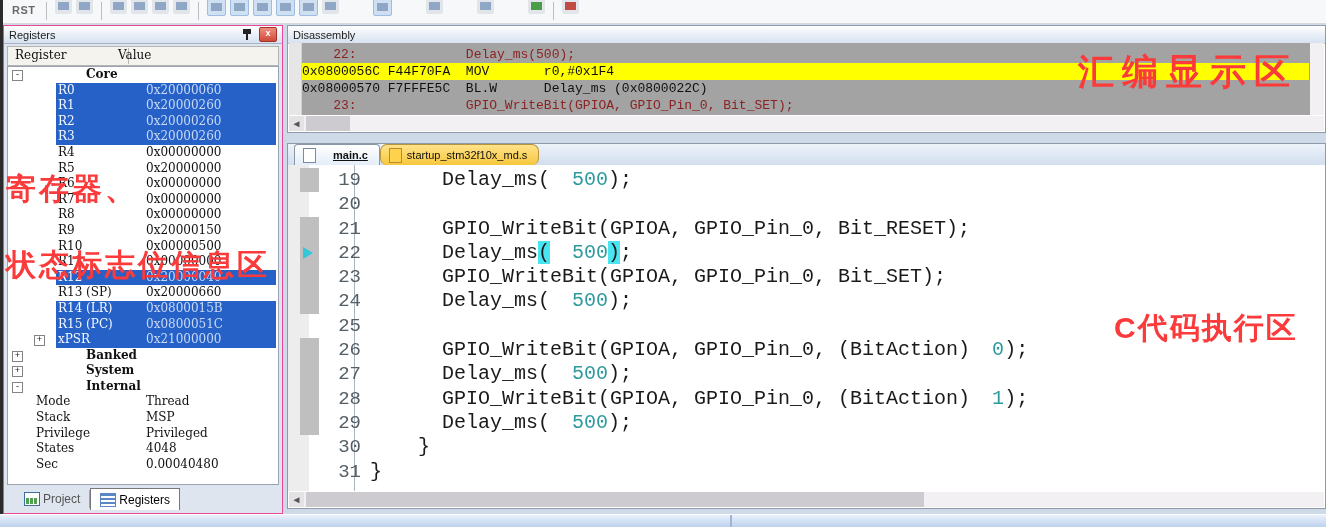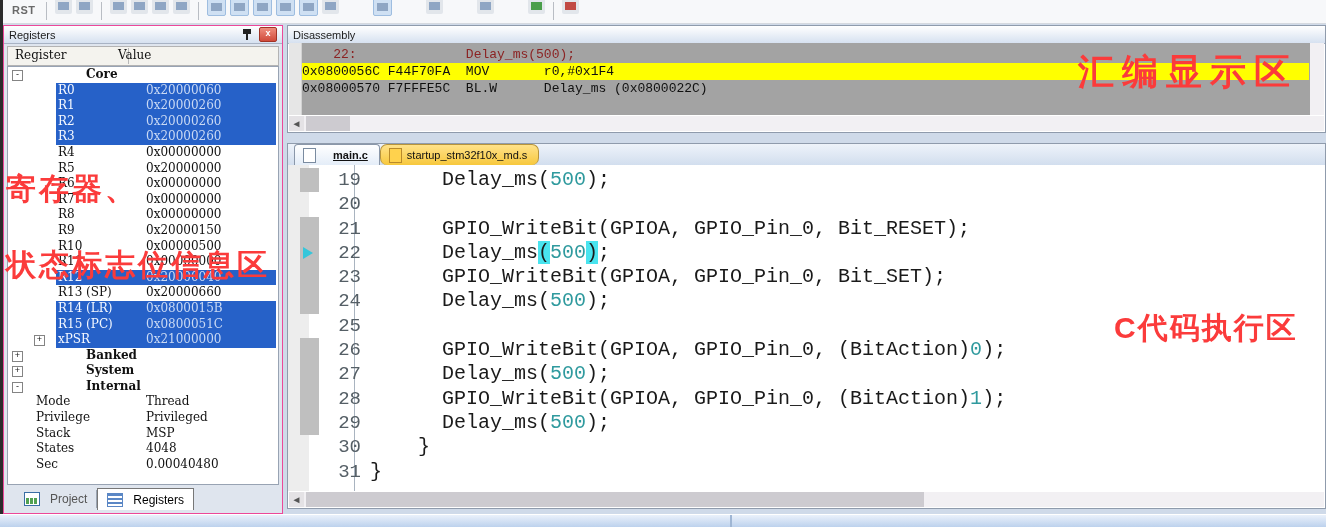--- a/index.html
+++ b/index.html
@@ -48,21 +48,21 @@
   .exp{position:absolute;top:3px;width:9px;height:9px;border:1px solid #848484;background:#fff;
        font-size:9px;line-height:7px;text-align:center;color:#222;z-index:1;
        font-family:"Liberation Sans",sans-serif;}
   .rrow.top .exp{left:4px;}
   .rrow.reg .exp{left:26px;}
   .rrow.sel::before{content:"";position:absolute;left:48px;right:2px;top:0;bottom:0;background:#2661c8;}
   .rrow.sel .nm{color:#f4f8ff;}
   .rrow.sel .vl{color:#c9d9f4;}
   .reg-tabs{position:absolute;left:3px;bottom:3px;right:3px;height:22px;display:flex;align-items:stretch;
             padding-left:8px;font-size:12px;}
-  .btab{display:flex;align-items:center;gap:10px;padding:0 9px;color:#555;}
+  .btab{display:flex;align-items:center;gap:3px;padding:0 9px;color:#555;}
   .btab.active{background:#fff;border:1px solid #777;border-bottom:none;color:#000;}
   .btab-div{width:1px;background:#9aa4b2;margin:2px 0;}
   .ic-proj{width:14px;height:12px;border:1px solid #3a6ea5;background:#fff;position:relative;}
   .ic-proj::after{content:"";position:absolute;left:1px;bottom:1px;right:1px;height:6px;
                   background:repeating-linear-gradient(90deg,#52a152 0 3px,#fff 3px 4px);}
   .ic-regs{width:14px;height:12px;border:1px solid #5b87c5;
            background:repeating-linear-gradient(#5b87c5 0 2px,#fff 2px 4px);}
 
   
   .dis-panel{position:absolute;left:287px;top:25px;width:1039px;height:108px;background:#fff;
@@ -98,21 +98,21 @@
   .ed-body{position:absolute;left:0;top:21px;right:0;bottom:17px;overflow:hidden;background:#fff;}
   .ed-margin{position:absolute;left:0;top:0;width:21px;bottom:0;background:#ededed;}
   .ed-sep{position:absolute;left:66px;top:0;bottom:0;width:1px;background:#a9b4c0;}
   .ed-lines{position:absolute;left:12px;top:3px;right:15px;}
   .eline{position:relative;height:24.3px;line-height:24.3px;}
   .mblock{position:absolute;left:0;top:0;width:19px;height:100%;background:#bfbfbf;}
   .lnum{position:absolute;left:21px;width:40px;text-align:right;font-family:"Liberation Mono",monospace;
         font-size:19px;color:#555f66;}
   .code{position:absolute;left:70px;top:0;white-space:pre;font-family:"Liberation Mono",monospace;
         font-size:20px;color:#1a1a1a;}
-  .code .n{color:#2f9a9e;}
+  .code .n{color:#2f9a9e;margin-left:22px;}
   .code .h{background:#49e4ef;}
   .cur-arrow{position:absolute;left:3px;top:6px;width:0;height:0;border-left:10px solid #35c6da;
              border-top:6px solid transparent;border-bottom:6px solid transparent;z-index:1;}
 
   
   .statusbar{position:absolute;left:0;top:514px;width:1326px;height:13px;
              background:linear-gradient(#eaf1fb,#b9cfec);border-top:1px solid #fff;z-index:2;}
   .statusbar .div{position:absolute;left:730px;top:0;bottom:0;width:2px;background:#9fb6d4;}
 
   
@@ -254,26 +254,26 @@
       <div class="rrow top">
         <span class="exp">-</span>
         <span class="nm">Internal</span>
         <span class="vl"></span>
       </div>
       <div class="rrow intc">
         <span class="nm">Mode</span>
         <span class="vl">Thread</span>
       </div>
       <div class="rrow intc">
+        <span class="nm">Stack</span>
+        <span class="vl">MSP</span>
+      </div>
+      <div class="rrow intc">
         <span class="nm">Privilege</span>
         <span class="vl">Privileged</span>
-      </div>
-      <div class="rrow intc">
-        <span class="nm">Stack</span>
-        <span class="vl">MSP</span>
       </div>
       <div class="rrow intc">
         <span class="nm">States</span>
         <span class="vl">4048</span>
       </div>
       <div class="rrow intc">
         <span class="nm">Sec</span>
         <span class="vl">0.00040480</span>
       </div>
     </div>
@@ -289,21 +289,21 @@
     </div>
   </div>
 </div>
 
 <div class="dis-panel">
   <div class="panel-title">
     <span class="t">Disassembly</span>
   </div>
   <div class="dis-body">
     <div class="dis-margin"></div>
-    <div class="dis-lines"><div class="dline source">    22:              Delay_ms(500);</div><div class="dline asm cur">0x0800056C F44F70FA  MOV       r0,#0x1F4</div><div class="dline asm">0x08000570 F7FFFE5C  BL.W      Delay_ms (0x0800022C)</div></div>
+    <div class="dis-lines"><div class="dline source">    22:              Delay_ms(500);</div><div class="dline asm cur">0x0800056C F44F70FA  MOV       r0,#0x1F4</div><div class="dline asm">0x08000570 F7FFFE5C  BL.W      Delay_ms (0x0800022C)</div><div class="dline source">    23:              GPIO_WriteBit(GPIOA, GPIO_Pin_0, Bit_SET);</div></div>
     <div class="dis-vscroll"></div>
   </div>
   <div class="hscroll">
     <div class="scroll-btn">◄</div>
     <div class="scroll-thumb dis-thumb"></div>
   </div>
 </div>
 
 <div class="ed-panel">
   <div class="ed-tabs">

